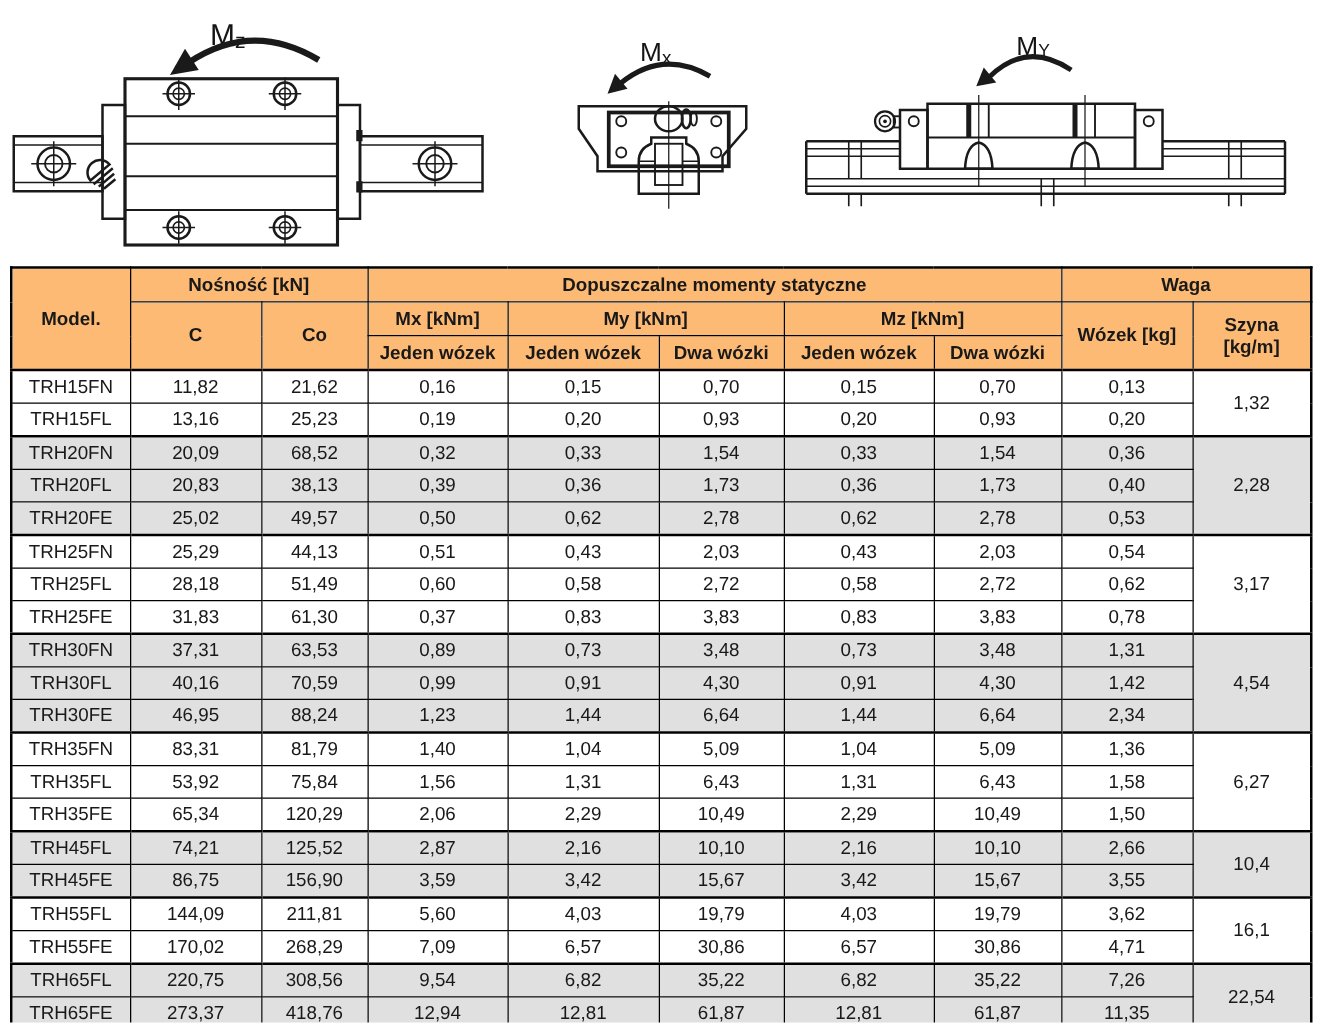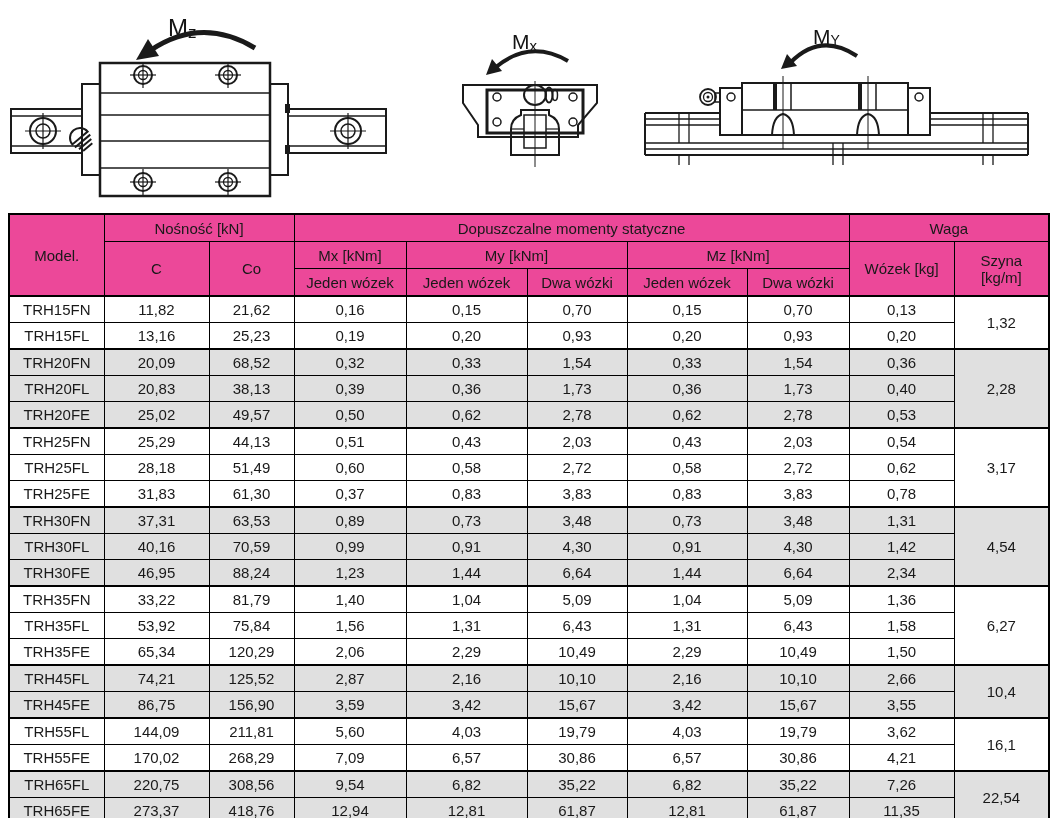--- a/index.html
+++ b/index.html
@@ -15,21 +15,21 @@
   table.spec {
     position:absolute; left:8px; top:213px; width:1040px;
     border-collapse:collapse; table-layout:fixed;
     border:2px solid #000;
   }
   .spec th, .spec td {
     border:1px solid #000; text-align:center; vertical-align:middle;
     font-size:15px; font-weight:normal; color:#191919; padding:0 6px;
     overflow:hidden;
   }
-  .spec th { background:#ec4899; height:26px; line-height:17px; }
+  .spec th { background:#fdba74; height:26px; line-height:17px;font-weight:bold; }
   .spec td { height:25px; background:#ffffff; }
   .spec tr.shaded td { background:#e0e0e0; }
   .spec tbody tr.group-start td { border-top-width:2px; }
   .spec tbody tr:first-child td { border-top-width:2px; }
 </style>
 </head>
 <body>
 
 <svg class="diagram" style="left:8px; top:6px;" width="384" height="202" viewBox="0 0 384 202">
   <text x="160" y="30" font-size="24"><tspan>M</tspan><tspan font-size="17" dy="2">z</tspan></text>
@@ -345,21 +345,21 @@
         <td>88,24</td>
         <td>1,23</td>
         <td>1,44</td>
         <td>6,64</td>
         <td>1,44</td>
         <td>6,64</td>
         <td>2,34</td>
       </tr>
       <tr class="group-start">
         <td>TRH35FN</td>
-        <td>33,22</td>
+        <td>83,31</td>
         <td>81,79</td>
         <td>1,40</td>
         <td>1,04</td>
         <td>5,09</td>
         <td>1,04</td>
         <td>5,09</td>
         <td>1,36</td>
         <td rowspan="3">6,27</td>
       </tr>
       <tr>
@@ -421,21 +421,21 @@
       </tr>
       <tr>
         <td>TRH55FE</td>
         <td>170,02</td>
         <td>268,29</td>
         <td>7,09</td>
         <td>6,57</td>
         <td>30,86</td>
         <td>6,57</td>
         <td>30,86</td>
-        <td>4,21</td>
+        <td>4,71</td>
       </tr>
       <tr class="shaded group-start">
         <td>TRH65FL</td>
         <td>220,75</td>
         <td>308,56</td>
         <td>9,54</td>
         <td>6,82</td>
         <td>35,22</td>
         <td>6,82</td>
         <td>35,22</td>

